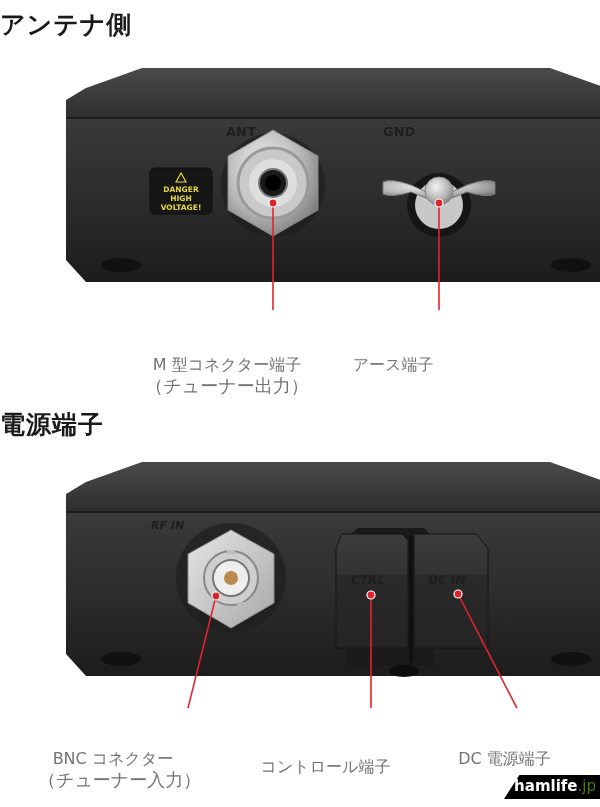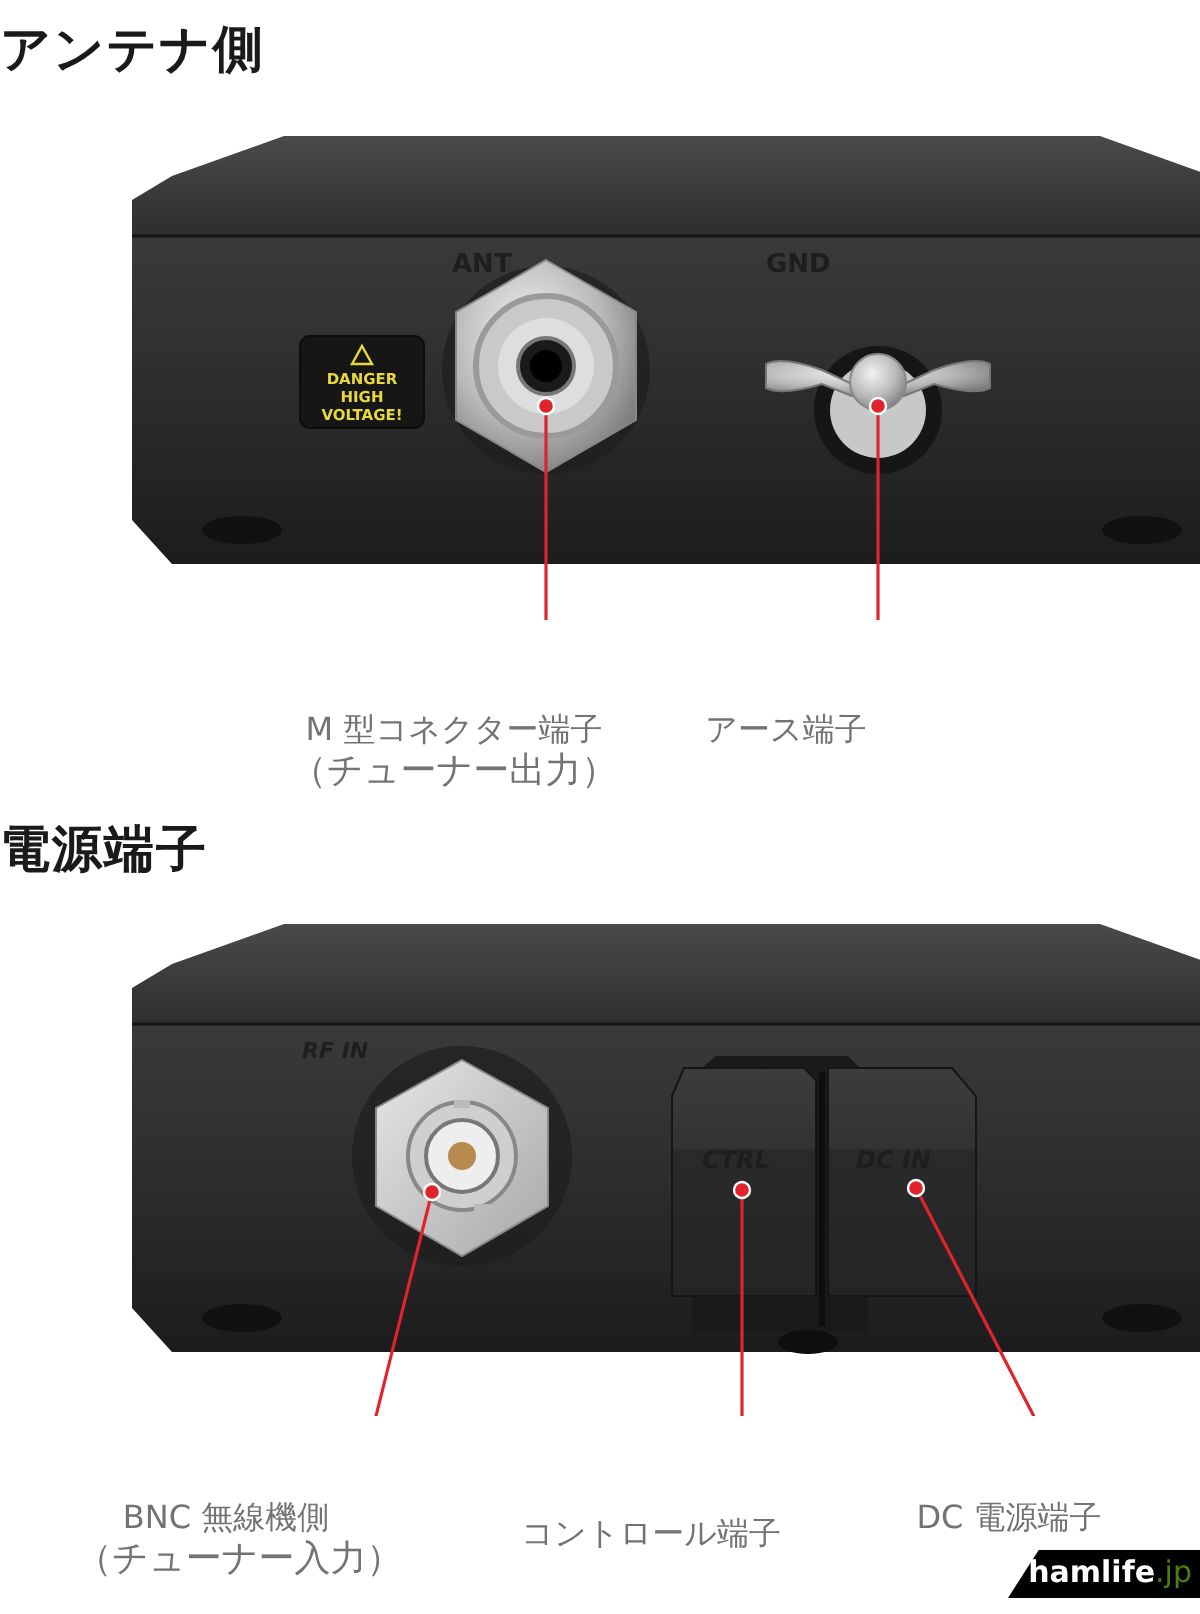--- a/index.html
+++ b/index.html
@@ -136,21 +136,21 @@
     <line x1="170" y1="138" x2="140" y2="258" stroke="#e0242c" stroke-width="1.6"></line>
     <circle cx="170" cy="138" r="4" fill="#e0242c" stroke="#fff" stroke-width="1.2"></circle>
     <line x1="325" y1="137" x2="325" y2="258" stroke="#e0242c" stroke-width="1.6"></line>
     <circle cx="325" cy="137" r="4" fill="#e0242c" stroke="#fff" stroke-width="1.2"></circle>
     <line x1="412" y1="136" x2="475" y2="258" stroke="#e0242c" stroke-width="1.6"></line>
     <circle cx="412" cy="136" r="4" fill="#e0242c" stroke="#fff" stroke-width="1.2"></circle>
   </svg>
 </div>
 
 <div class="lbl" style="left:38px; top:722px; width:150px;">
-  <span>BNC 無線機側</span>
+  <span>BNC コネクター</span>
   <span class="sub">（チューナー入力）</span>
 </div>
 <div class="lbl" style="left:248px; top:730px; width:155px;">
   <span>コントロール端子</span>
 </div>
 <div class="lbl" style="left:447px; top:722px; width:115px;">DC 電源端子</div>
 
 <div class="watermark">
   <div class="wm-bg"></div>
   <div class="wm-text"><span>hamlife</span><span class="jp">.jp</span></div>

